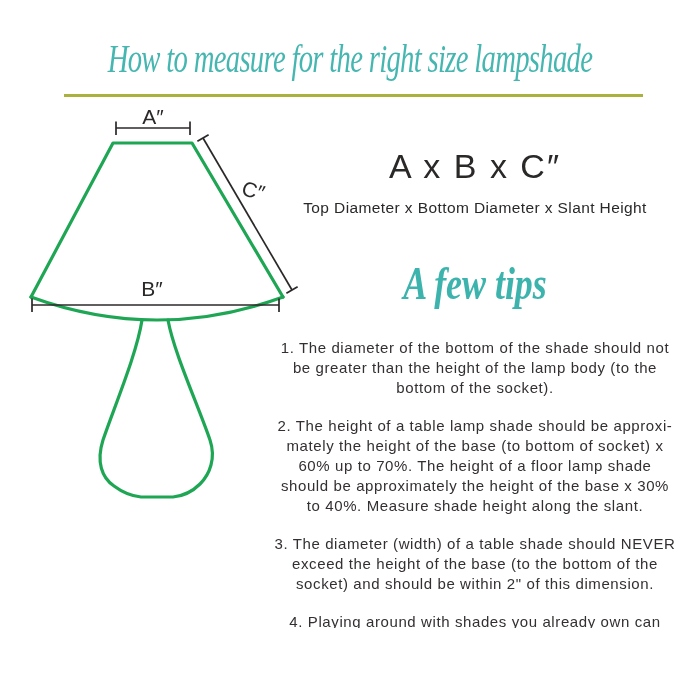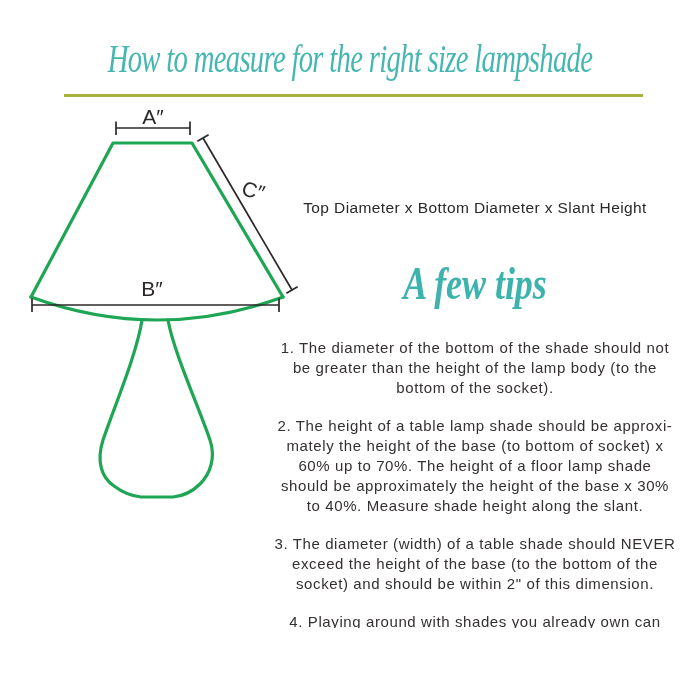--- a/index.html
+++ b/index.html
@@ -132,20 +132,21 @@
     <text x="142" y="201" text-anchor="middle">B″</text>
 
     <g stroke="#2b2828" stroke-width="1.7">
       <line x1="193" y1="43" x2="282" y2="195"></line>
       <line x1="187.4" y1="46.3" x2="198.6" y2="39.7"></line>
       <line x1="276.4" y1="198.3" x2="287.6" y2="191.7"></line>
     </g>
     <text x="243" y="103" text-anchor="middle" transform="rotate(15 243 97)">C″</text>
   </svg>
 
+  <div class="formula-heading">A x B x C″</div>
 
   <div class="formula-subheading">Top Diameter x Bottom Diameter x Slant Height</div>
 
   <div class="tips-heading">A few tips</div>
 
   <div class="tips-list">
     <p class="tip">1. The diameter of the bottom of the shade should not
 be greater than the height of the lamp body (to the
 bottom of the socket).</p>
     <p class="tip">2. The height of a table lamp shade should be approxi-

